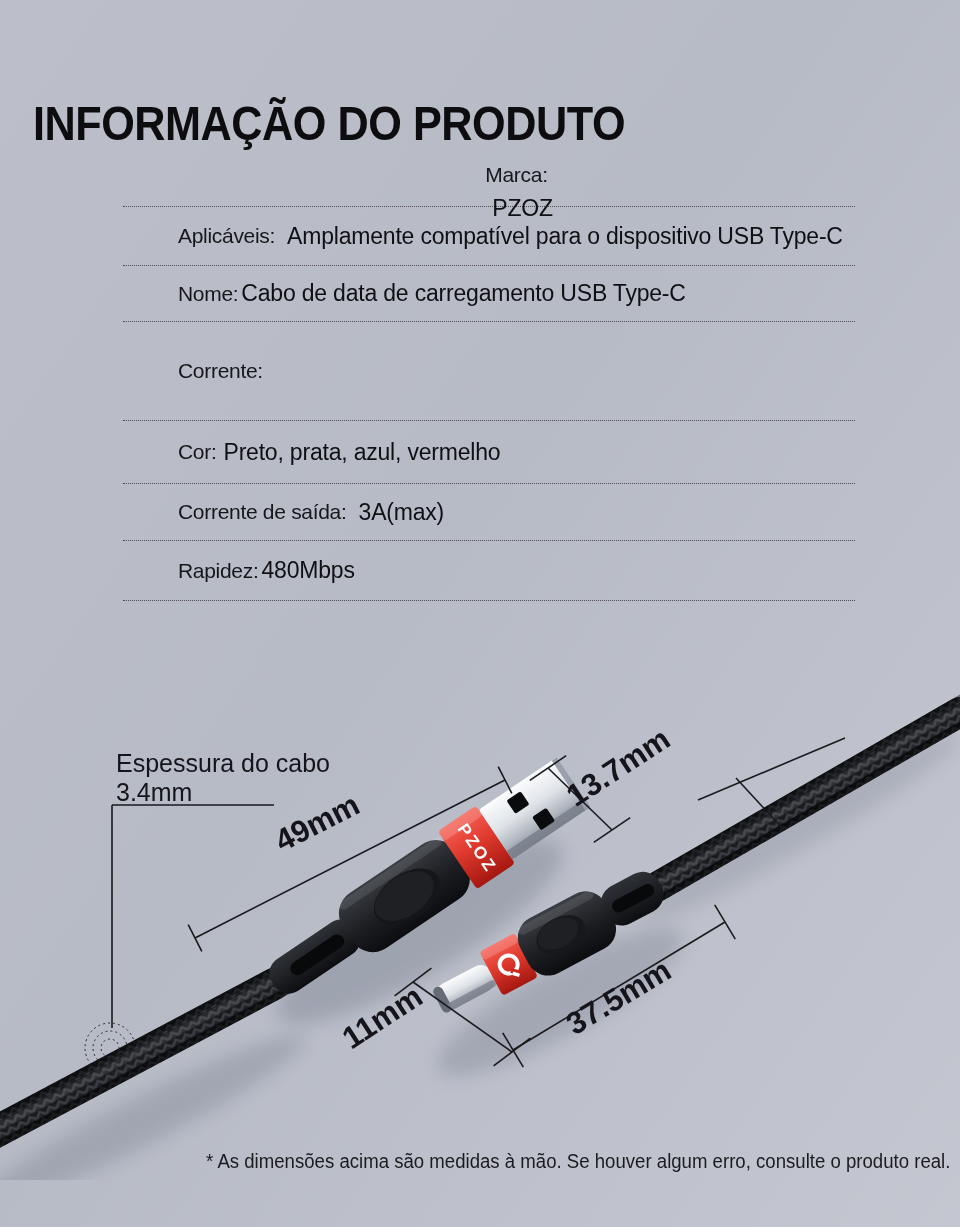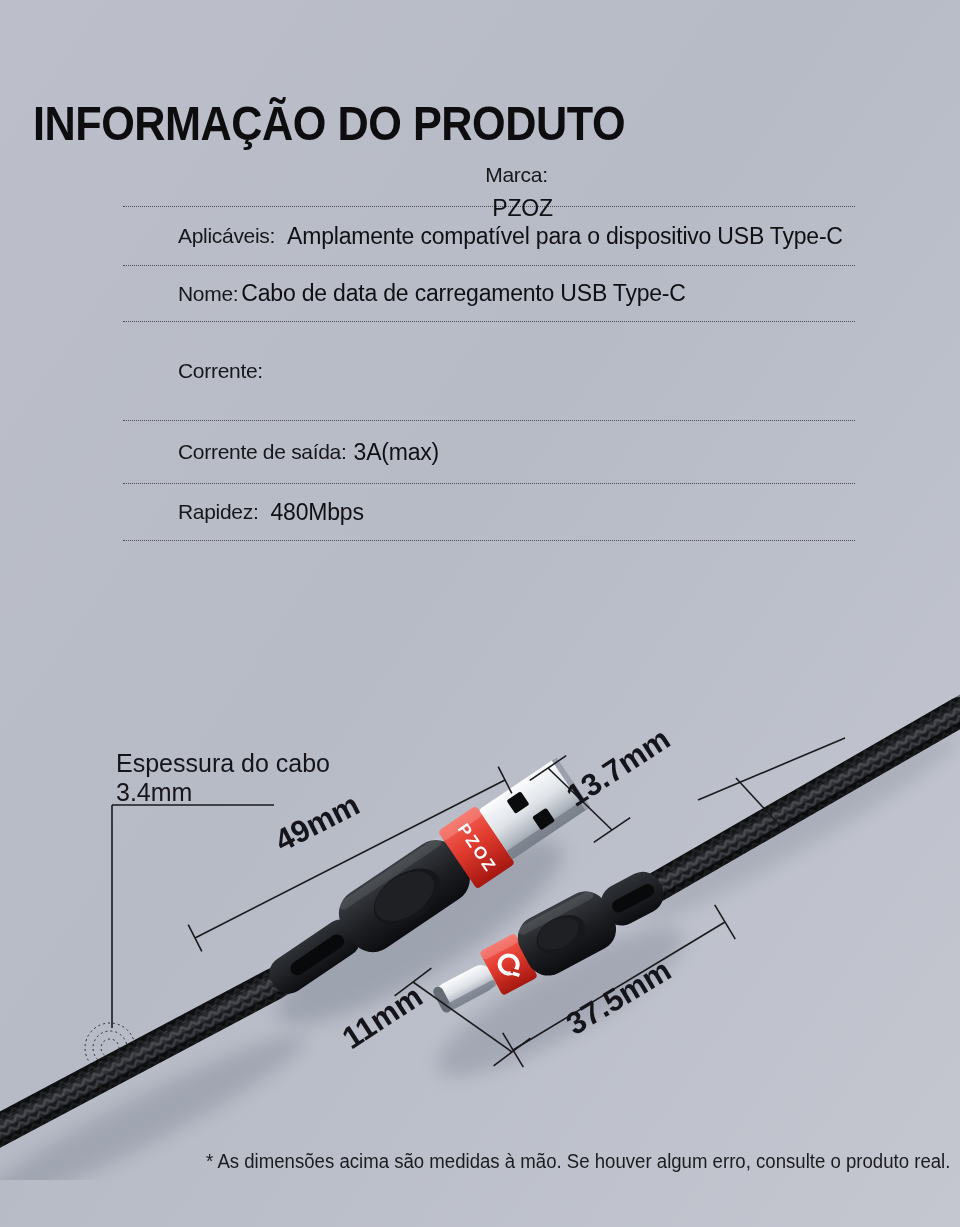--- a/index.html
+++ b/index.html
@@ -56,20 +56,24 @@
     <div class="spec-row">
       <span class="spec-label">Aplicáveis:</span>
       <span class="spec-value">Amplamente compatível para o dispositivo USB Type-C</span>
     </div>
     <div class="spec-row">
       <span class="spec-label">Nome:</span>
       <span class="spec-value">Cabo de data de carregamento USB Type-C</span>
     </div>
     <div class="spec-row">
       <span class="spec-label">Corrente:</span>
+    </div>
+    <div class="spec-row">
+      <span class="spec-label">Cor:</span>
+      <span class="spec-value">Preto, prata, azul, vermelho</span>
     </div>
     <div class="spec-row">
       <span class="spec-label">Corrente de saída:</span>
       <span class="spec-value">3A(max)</span>
     </div>
     <div class="spec-row">
       <span class="spec-label">Rapidez:</span>
       <span class="spec-value">480Mbps</span>
     </div>
   </div>

